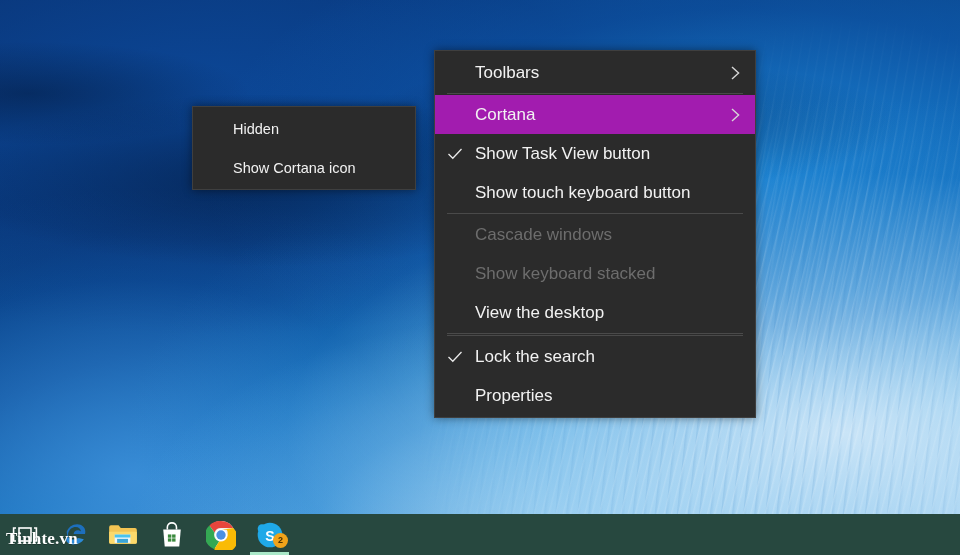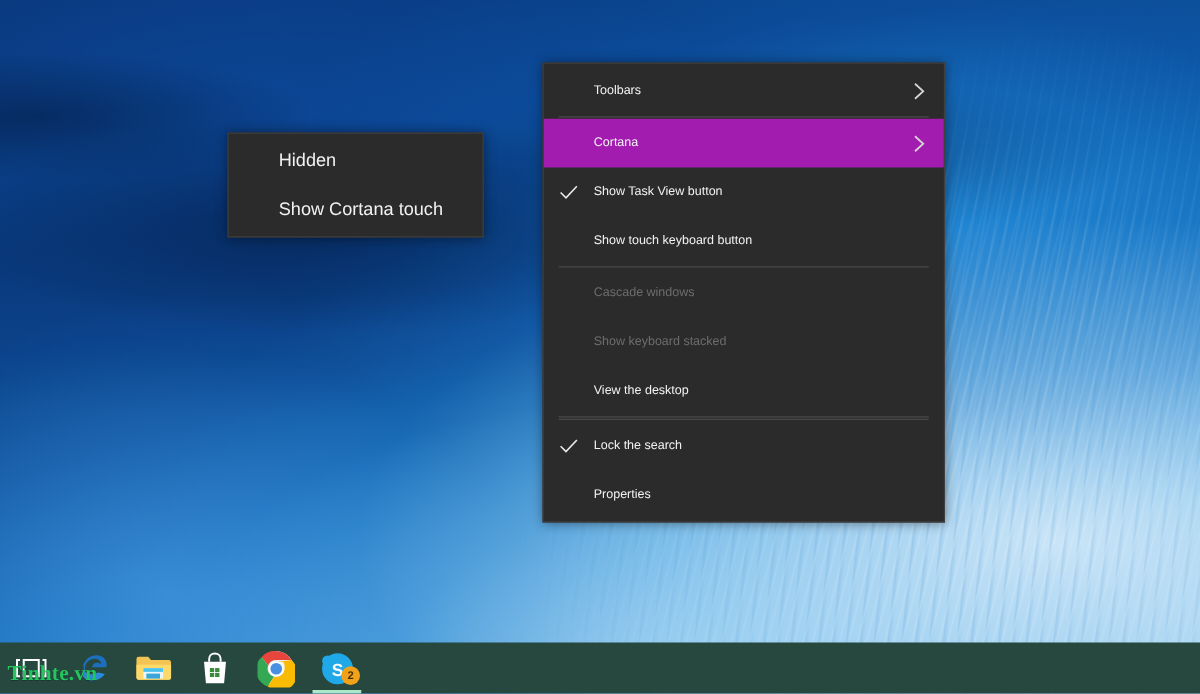--- a/index.html
+++ b/index.html
@@ -110,21 +110,21 @@
     justify-content: center;
     line-height: 1;
   }
 
   .watermark {
     position: absolute;
     left: 6px; bottom: 6px;
     font-family: "Liberation Serif", serif;
     font-size: 17px;
     font-weight: bold;
-    color: #22c55e;
+    color: #ffffff;
     letter-spacing: 0.2px;
     z-index: 45;
     text-shadow: 0 1px 0 rgba(0,0,0,0.25);
     margin-top: 40px;
   }
 
   
   .menu {
     position: absolute;
     background: #2b2b2b;
@@ -134,34 +134,34 @@
     padding: 2px 0;
     user-select: none;
   }
 
   #main-menu {
     left: 434px;
     top: 50px;
     width: 322px;
   }
   #sub-menu {
-    left: 182px;
+    left: 192px;
     top: 106px;
-    width: 205px;
+    width: 224px;
     z-index: 60;
   }
 
   .mi {
     position: relative;
     display: flex;
     align-items: center;
     height: 39px;
     padding: 0 14px 0 0;
     color: #f2f2f2;
-    font-size: 10px;
+    font-size: 17px;
     white-space: nowrap;
   }
   .mi.sub { height: 39px; font-size: 14.5px; }
   .mi.hl { background: #a21caf; }
   .mi.disabled { color: #6d6d6d; justify-content: center; }
 
   .mi-check {
     width: 40px;
     flex: 0 0 40px;
     text-align: center;
@@ -355,19 +355,19 @@
 
   <div class="menu" id="sub-menu">
 
     <div class="mi sub">
       <span class="mi-check"></span>
       <span class="mi-label">Hidden</span>
     </div>
 
     <div class="mi sub">
       <span class="mi-check"></span>
-      <span class="mi-label">Show Cortana touch</span>
+      <span class="mi-label">Show Cortana icon</span>
     </div>
 
 
   </div>
 
 </div>
 
 </body></html>

